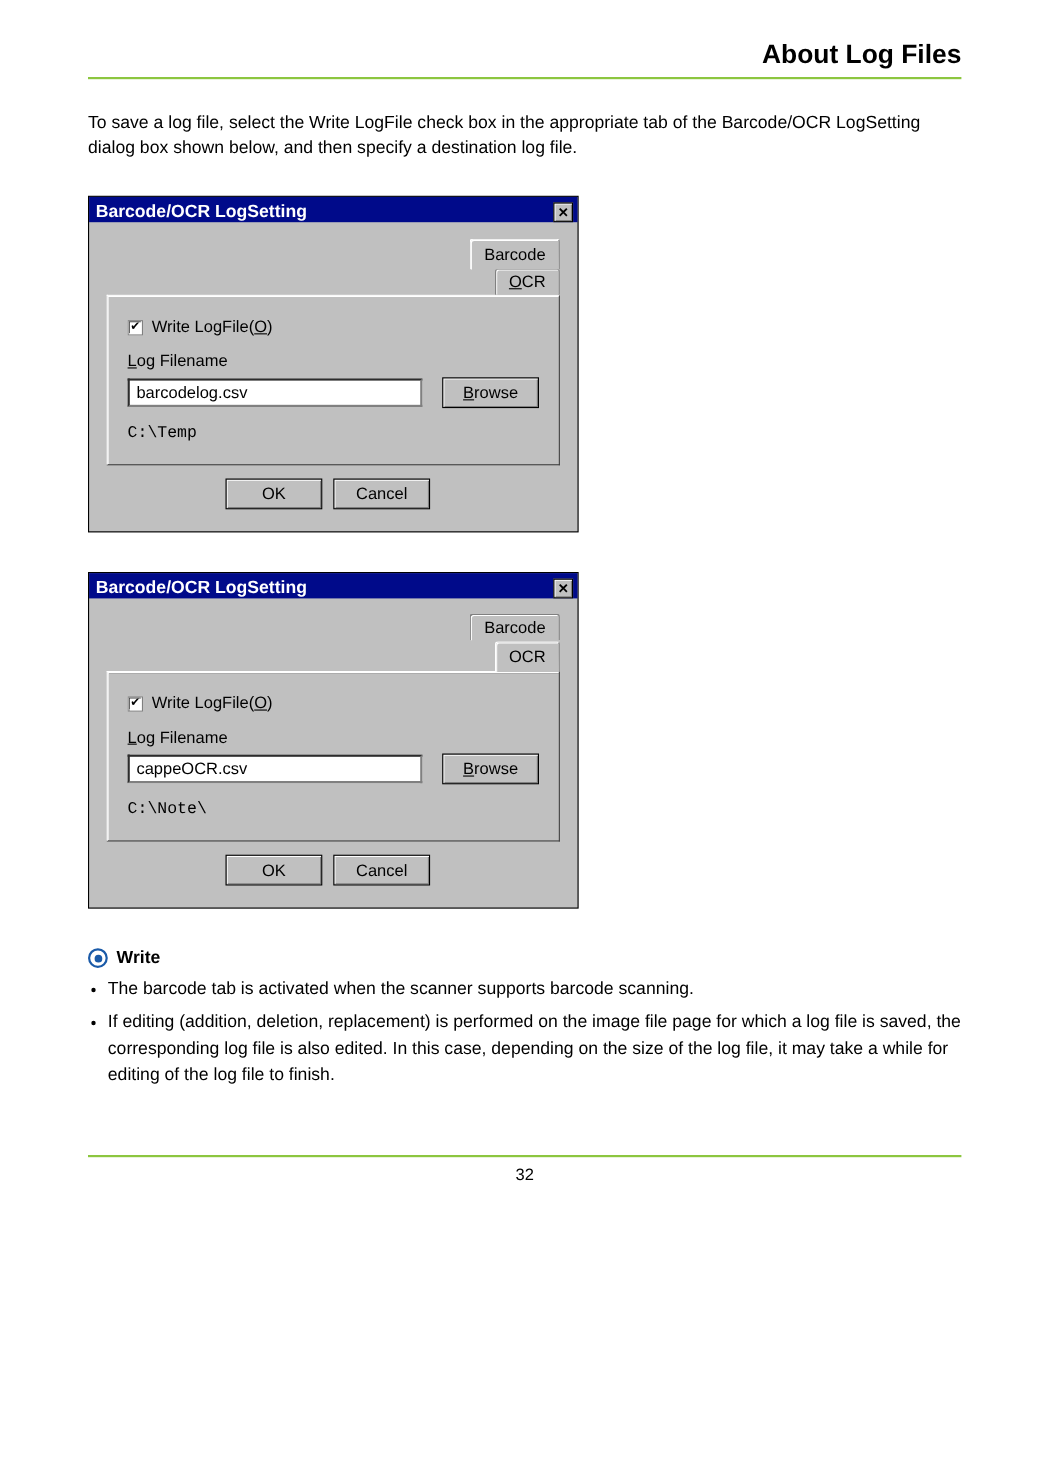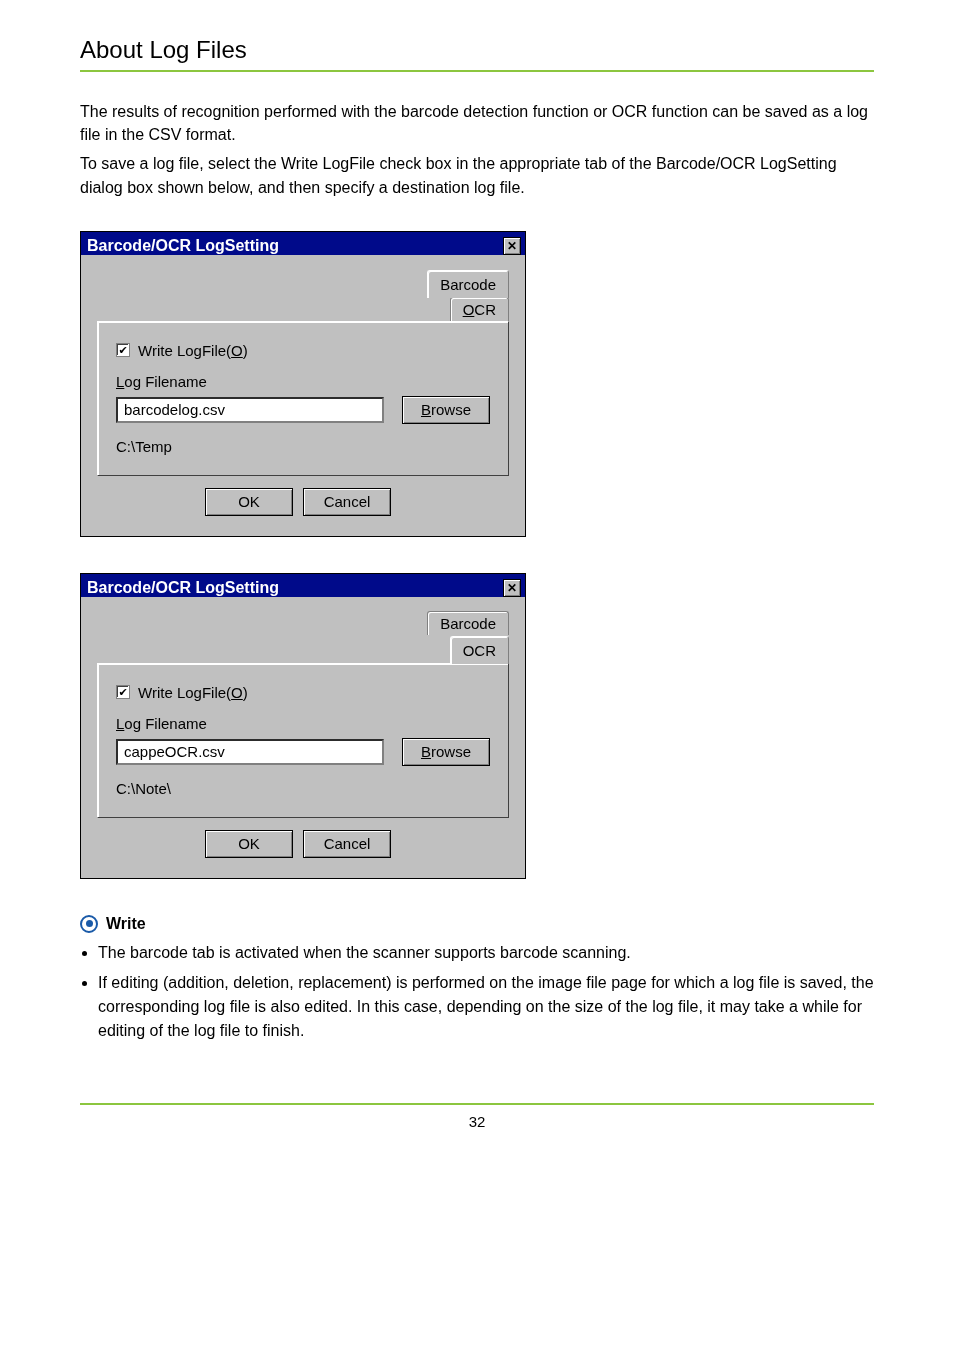--- a/index.html
+++ b/index.html
@@ -10,22 +10,23 @@
     font-size: 16px;
     color: #000;
     background: #fff;
     width: 954px;
   }
   .page {
     padding: 36px 80px 20px 80px;
   }
   h1.page-title {
     font-size: 24px;
-    font-weight: normal;
+    font-weight: bold;
     margin: 0 0 6px 0;
+    text-align: right;
   }
   .title-rule {
     border: none;
     border-top: 2px solid #8cc63f; 
     margin: 0 0 28px 0;
   }
   p.body {
     margin: 0 0 6px 0;
     line-height: 1.45;
   }
@@ -134,21 +135,21 @@
     min-width: 88px;
     height: 28px;
     background: #c0c0c0;
     border: 1px solid #000;
     box-shadow: inset 1px 1px 0 #fff, inset -1px -1px 0 #808080;
     font-size: 15px;
     display:flex; align-items:center; justify-content:center;
     cursor: pointer;
     padding: 0 14px;
   }
-  .pathline { font-size: 15px; margin-bottom: 4px; }
+  .pathline { font-size: 15px; margin-bottom: 4px; font-family: Liberation Mono, monospace; }
   .btn-row {
     display:flex; justify-content:center; gap:10px;
     padding: 12px 10px 6px 0;
   }
 
   
   .note-head {
     display:flex; align-items:center; gap:8px;
     font-weight: bold;
     margin: 6px 0 8px 0;
@@ -179,21 +180,20 @@
 </style>
 </head>
 <body>
 
 <div class="page">
 
   <h1 class="page-title">About Log Files</h1>
   <hr class="title-rule">
 
   <div class="body-block">
-    <p class="body">The results of recognition performed with the barcode detection function or OCR function can be saved as a log file in the CSV format.</p>
     <p class="body">To save a log file, select the Write LogFile check box in the appropriate tab of the Barcode/OCR LogSetting dialog box shown below, and then specify a destination log file.</p>
   </div>
 
   <div class="dialog-wrap">
     <div class="dialog">
       <div class="titlebar">
         <span>Barcode/OCR LogSetting</span>
         <div class="close-btn">
           <span>✕</span>
         </div>

